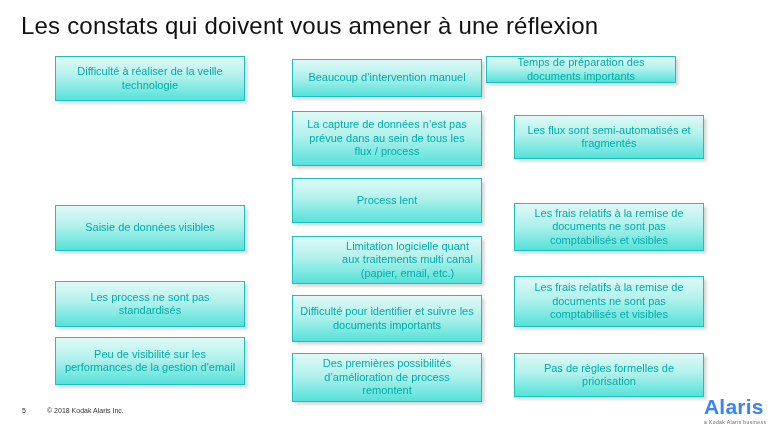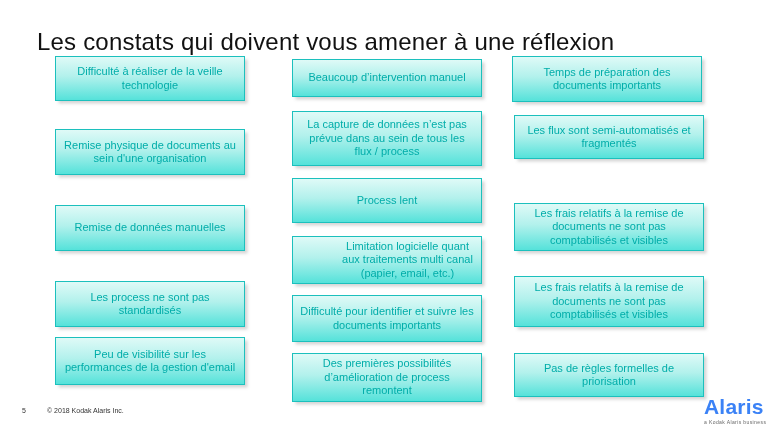--- a/index.html
+++ b/index.html
@@ -12,21 +12,21 @@
     position: relative;
     width: 781px;
     height: 438px;
     background: #ffffff;
     overflow: hidden;
   }
   .title {
     position: absolute;
     left: 21px;
     top: 12px;
-    margin: 16px;
+    margin: 0;
     font-size: 24px;
     font-weight: 400;
     color: #111111;
     white-space: nowrap;
     letter-spacing: 0.2px;
   }
   .box {
     position: absolute;
     width: 190px;
     box-sizing: border-box;
@@ -75,25 +75,22 @@
 </head>
 <body>
 
 <div class="slide">
 
   <h1 class="title">Les constats qui doivent vous amener à une réflexion</h1>
 
   <div class="box" style="left:55px; top:56px; height:45px;">
     <span>Difficulté à réaliser de la veille technologie</span>
   </div>
-  <div class="box" style="left:55px; top:129px; height:46px;">
-    <span>Remise physique de documents au sein d'une organisation</span>
-  </div>
   <div class="box" style="left:55px; top:205px; height:46px;">
-    <span>Remise de données manuelles</span>
+    <span>Saisie de données visibles</span>
   </div>
   <div class="box" style="left:55px; top:281px; height:46px;">
     <span>Les process ne sont pas standardisés</span>
   </div>
   <div class="box" style="left:55px; top:337px; height:48px;">
     <span>Peu de visibilité sur les performances de la gestion d'email</span>
   </div>
 
   <div class="box" style="left:292px; top:59px; height:38px;">
     <span>Beaucoup d’intervention manuel</span>
@@ -107,21 +104,21 @@
   <div class="box" style="left:292px; top:236px; height:48px;padding-left:48px;">
     <span>Limitation logicielle quant aux traitements multi canal (papier, email, etc.)</span>
   </div>
   <div class="box" style="left:292px; top:295px; height:47px;">
     <span>Difficulté pour identifier et suivre les documents importants</span>
   </div>
   <div class="box" style="left:292px; top:353px; height:49px;">
     <span>Des premières possibilités d’amélioration de process remontent</span>
   </div>
 
-  <div class="box" style="left:512px; top:56px; height:46px;">
+  <div class="box" style="left:486px; top:56px; height:27px;">
     <span>Temps de préparation des documents importants</span>
   </div>
   <div class="box" style="left:514px; top:115px; height:44px;">
     <span>Les flux sont semi-automatisés et fragmentés</span>
   </div>
   <div class="box" style="left:514px; top:203px; height:48px;">
     <span>Les frais relatifs à la remise de documents ne sont pas comptabilisés et visibles</span>
   </div>
   <div class="box" style="left:514px; top:276px; height:51px;">
     <span>Les frais relatifs à la remise de documents ne sont pas comptabilisés et visibles</span>

